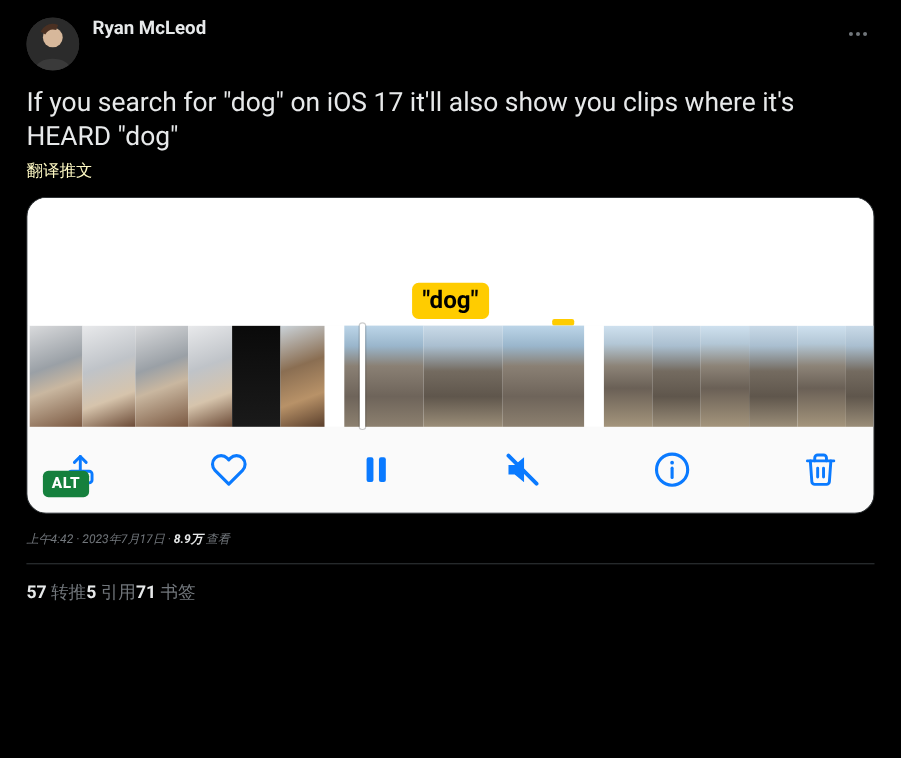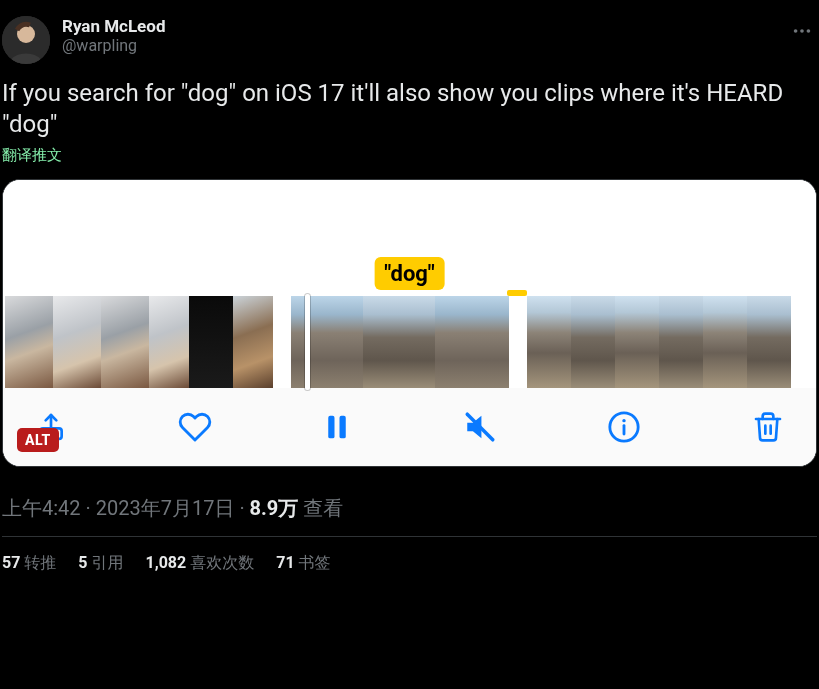--- a/index.html
+++ b/index.html
@@ -5,21 +5,21 @@
   * { margin: 0; padding: 0; box-sizing: border-box; }
   body {
     background: #000;
     font-family: -apple-system, BlinkMacSystemFont, "Segoe UI", Roboto, Helvetica, Arial, sans-serif;
     color: #e7e9ea;
     width: 819px;
     height: 689px;
     overflow: hidden;
   }
   .tweet {
-    padding: 16px 2px;
+    padding: 16px 24px;
   }
   .header {
     display: flex;
     align-items: flex-start;
   }
   .avatar {
     width: 48px;
     height: 48px;
     border-radius: 50%;
     flex: 0 0 48px;
@@ -47,21 +47,21 @@
     align-items: center;
   }
   .tweet-text {
     margin-top: 14px;
     font-size: 24px;
     line-height: 1.3;
     color: #e7e9ea;
     font-weight: 400;
   }
   .translate-link {
-    color: #86efac;
+    color: #fef9c3;
     font-size: 15px;
     margin-top: 6px;
     display: inline-block;
   }
   .media-card {
     margin-top: 14px;
     border-radius: 18px;
     background: #fafafa;
     overflow: hidden;
     position: relative;
@@ -134,42 +134,42 @@
   .tb-icon {
     color: #0a7aff;
     display: flex;
     align-items: center;
     justify-content: center;
   }
   .alt-badge {
     position: absolute;
     left: 14px;
     bottom: 14px;
-    background: #b91c1c;
+    background: #15803d;
     color: #fff;
     font-weight: 800;
     font-size: 14px;
     padding: 4px 8px;
     border-radius: 5px;
     letter-spacing: 0.5px;
   }
   .meta-row {
-    margin-top: 28px;
+    margin-top: 16px;
     color: #71767b;
-    font-size: 20px;
+    font-size: 11px;
+    font-style: italic;
   }
   .meta-row .views-count { font-weight: 700; color: #e7e9ea; }
   .divider {
     height: 1px;
     background: #2f3336;
     margin-top: 14px;
   }
   .stats-row {
     display: flex;
-    gap: 22px;
     padding-top: 16px;
     font-size: 16px;
     color: #71767b;
   }
   .stats-row .num { font-weight: 700; color: #e7e9ea; margin-right: 4px; }
 
   
   .fA { background: linear-gradient(160deg,#d9dadc 0%, #9aa0a6 40%, #c9b7a0 60%, #7a5841 100%); }
   .fB { background: linear-gradient(160deg,#e8e9eb 0%, #bfc3c8 40%, #d6c4ac 70%, #6b4a36 100%); }
   .fC { background: linear-gradient(#0a0a0a 0%, #1a1a1a 100%); }
@@ -187,21 +187,20 @@
     <div class="avatar">
       <svg viewBox="0 0 48 48">
         <rect width="48" height="48" fill="#2b2b2b"></rect>
         <circle cx="24" cy="18" r="9" fill="#d7b89b"></circle>
         <path d="M8 48 C8 34 40 34 40 48 Z" fill="#3a3a3a"></path>
         <path d="M15 14 Q20 6 28 9" stroke="#4a3022" stroke-width="5" fill="none"></path>
       </svg>
     </div>
     <div class="user-block">
       <div class="display-name">Ryan McLeod</div>
-      <div class="handle">@warpling</div>
     </div>
     <div class="more">
       <svg width="22" height="22" viewBox="0 0 24 24" fill="currentColor">
         <circle cx="5" cy="12" r="2"></circle>
           <circle cx="12" cy="12" r="2"></circle>
           <circle cx="19" cy="12" r="2"></circle>
       </svg>
     </div>
   </div>
 
@@ -294,20 +293,17 @@
   <div class="divider"></div>
 
   <div class="stats-row">
     <div>
       <span class="num">57</span><span>转推</span>
     </div>
     <div>
       <span class="num">5</span><span>引用</span>
     </div>
     <div>
-      <span class="num">1,082</span><span>喜欢次数</span>
-    </div>
-    <div>
       <span class="num">71</span><span>书签</span>
     </div>
   </div>
 
 </div>
 
 </body></html>

